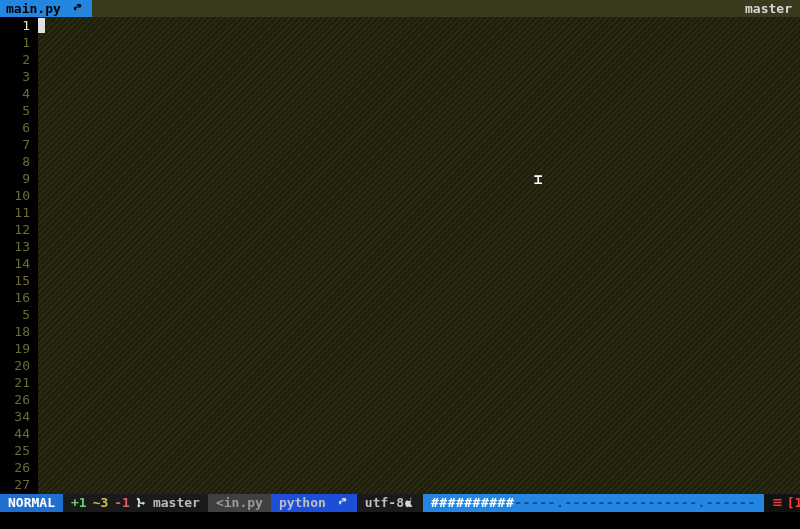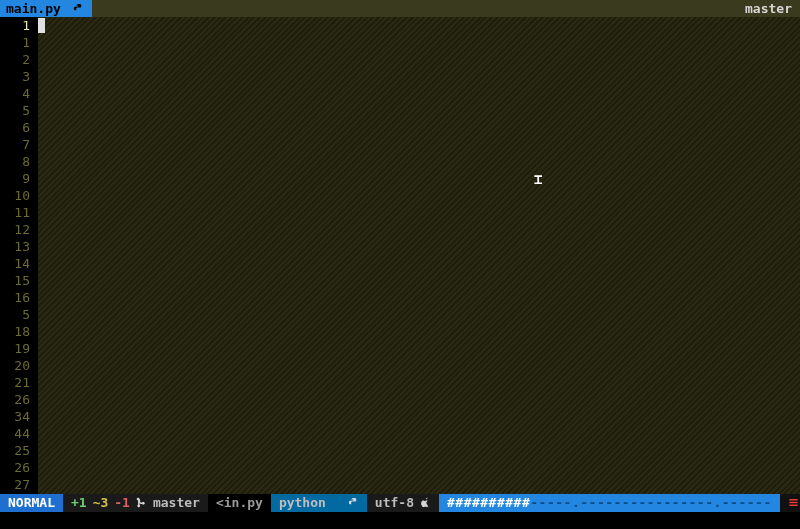--- a/index.html
+++ b/index.html
@@ -85,23 +85,23 @@
     background: #222;
     white-space: nowrap;
     font-weight: bold;
   }
   .seg { display: flex; align-items: center; padding: 0 8px; }
   .seg-mode { background: #1f6fd0; color: #fff; }
   .seg-git  { background: #1a1a1a; color: #bdbdbd; gap: 6px; }
   .seg-git .add { color: #6fcf6f; }
   .seg-git .mod { color: #d0c04a; }
   .seg-git .del { color: #e06060; }
-  .seg-reads { background: #000000; color: #9a9a9a; }
-  .seg-ft { background: #0369a1; color: #bdbdbd; gap: 22px; }
-  .seg-enc { background: #1a1a1a; color: #bdbdbd; gap: 6px; }
+  .seg-reads { background: #404040; color: #9a9a9a; }
+  .seg-ft { background: #1d4ed8; color: #bdbdbd; gap: 12px; }
+  .seg-enc { background: #1a1a1a; color: #bdbdbd; }
   .seg-scroll {
     background: #2386e0; color: #0b4c8a;
     flex: 1 1 auto;
     font-family: monospace;
     letter-spacing: 0.5px;
   }
   .seg-scroll .filled { color: #fff; }
   .seg-err { background: #111; color: #ff3b3b; gap: 4px; }
   .ft-icon svg, .enc-icon svg, .branch-icon svg, .err-icon svg {
     width: 11px; height: 11px; display: block;

